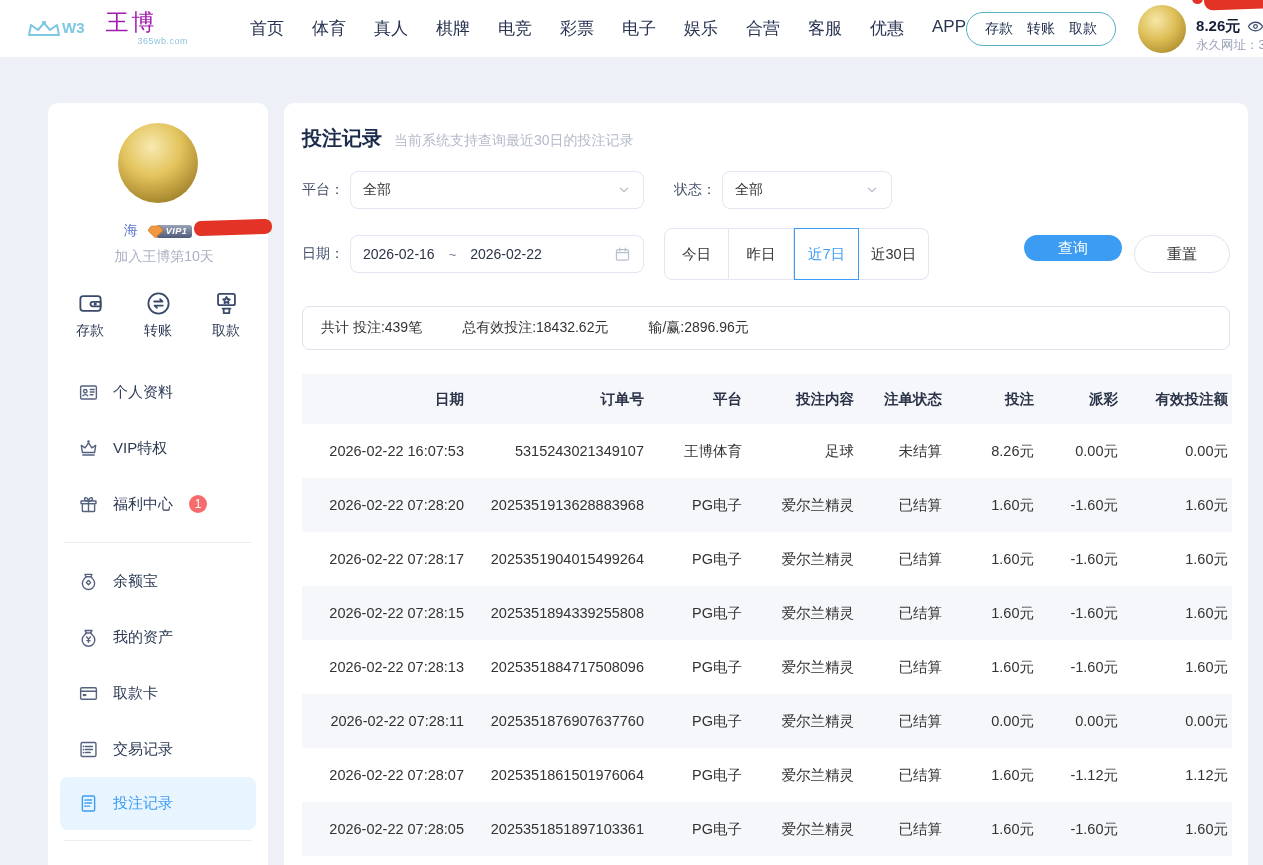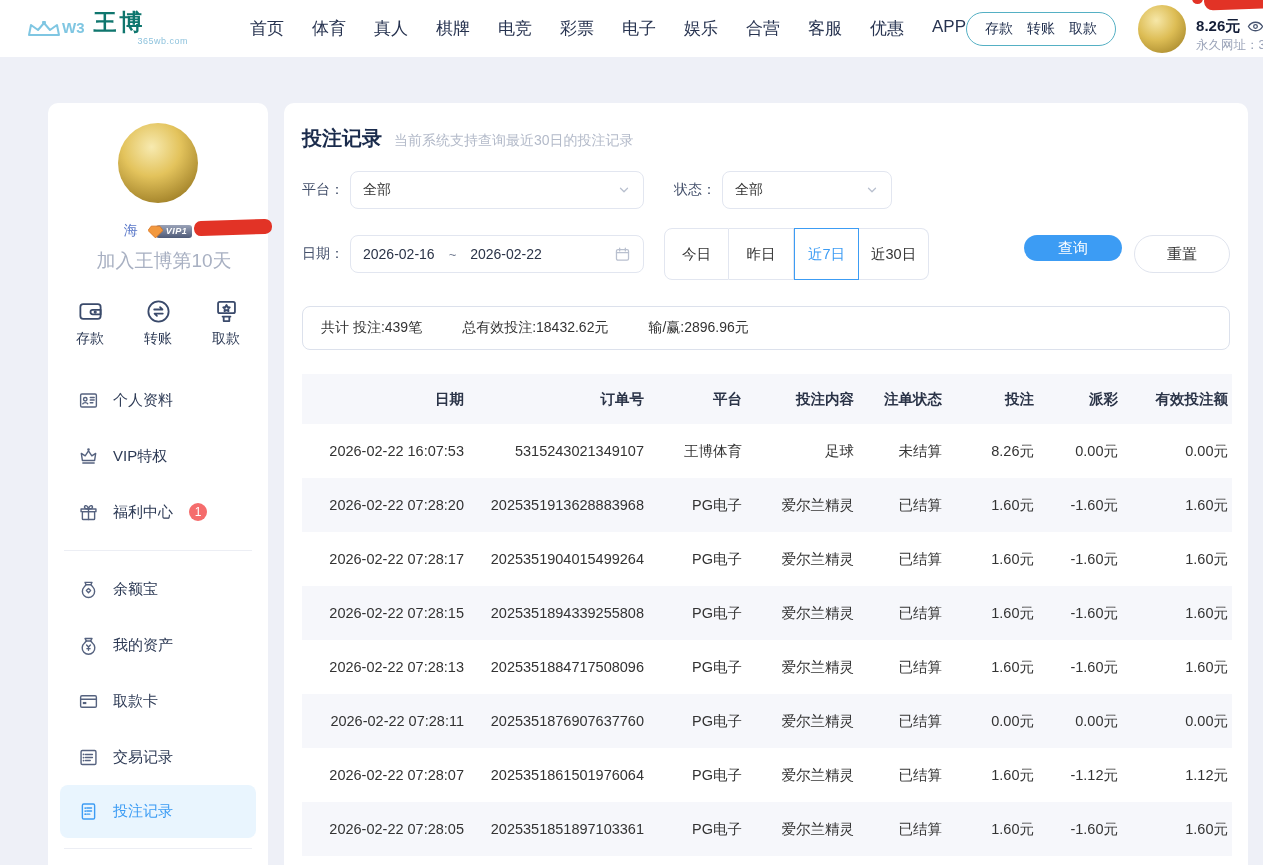--- a/index.html
+++ b/index.html
@@ -7,21 +7,21 @@
     font-family:"Liberation Sans","DejaVu Sans",sans-serif; }
 
   
   .header { position:relative; height:57px; background:#fff; display:flex; align-items:center;
     padding-left:26px; z-index:5; }
   .logo { display:flex; align-items:center; gap:9px; cursor:pointer; }
   .logo-mark { display:flex; align-items:center; line-height:1; color:#7fc6e2; }
   .logo-mark svg { display:block; }
   .logo-mark .w3 { font-weight:bold; font-size:15px; letter-spacing:0; margin-top:-3px; color:#7fc6e2; }
   .logo-text { display:flex; flex-direction:column; line-height:1; }
-  .brand { font-size:23px; font-weight:bold; color:#0f766e; letter-spacing:3px; }
+  .brand { font-size:23px; font-weight:normal; color:#a21caf; letter-spacing:3px;margin-left:12px; }
   .domain { font-size:9px; color:#8fc3dd; margin-top:3px; letter-spacing:.5px;margin-left:44px; }
   .nav { display:flex; gap:28px; margin-left:62px; }
   .nav-item { font-size:17px; color:#273350; cursor:pointer; white-space:nowrap; }
   .right-cluster { margin-left:auto; display:flex; align-items:center; }
   .wallet-pill { display:flex; align-items:center; gap:14px; height:34px; padding:0 18px;
     border:1px solid #55b0c4; border-radius:18px; margin-right:22px; }
   .wallet-action { font-size:14px; color:#22304f; cursor:pointer; white-space:nowrap; }
   .avatar-sm { width:48px; height:48px; border-radius:50%; flex:none;
     background:radial-gradient(circle at 38% 32%, #f6e7a8, #ddbd55 45%, #97781f 100%); }
   .user-meta { margin-left:10px; width:128px; position:relative; line-height:1.25; padding-top:2px; }
@@ -48,21 +48,21 @@
 
   
   .avatar-lg { width:80px; height:80px; border-radius:50%; margin:20px auto 0;
     background:radial-gradient(circle at 42% 30%, #f7eab0, #e3c35c 40%, #a3832a 80%, #7d621c); }
   .name-row { display:flex; align-items:center; justify-content:center; margin-top:20px; height:16px; position:relative; }
   .name-suffix { font-size:14px; color:#5b79c9; position:relative; }
   .name-mask { position:absolute; right:-4px; top:-3px; width:78px; height:15px; background:#e23326;
     border-radius:7px; transform:rotate(-2deg); }
   .name-row .vip-wrap { display:inline-flex; align-items:center; margin-left:10px; position:relative; }
   .name-row .gem { width:15px; height:13px; margin-right:-7px; position:relative; z-index:2; }
-  .join-text { text-align:center; font-size:19px; color:#a8b0c2; margin-top:9px;padding-left:12px; }
+  .join-text { text-align:center; font-size:14px; color:#a8b0c2; margin-top:9px;padding-left:12px; }
   .quick-actions { display:flex; justify-content:space-between; padding:0 28px; margin-top:24px; }
   .qa-item { display:flex; flex-direction:column; align-items:center; gap:5px; cursor:pointer; }
   .qa-icon { width:27px; height:27px; color:#3a4a6b; }
   .qa-icon svg { width:100%; height:100%; }
   .qa-label { font-size:14px; color:#2d3a55; }
   .menu { margin-top:24px; }
   .menu-item { display:flex; align-items:center; height:56px; padding-left:30px; cursor:pointer;
     color:#2d3a55; }
   .menu-item .mi-icon { width:21px; height:21px; color:#55627f; margin-right:14px; }
   .menu-item .mi-icon svg { width:100%; height:100%; }

